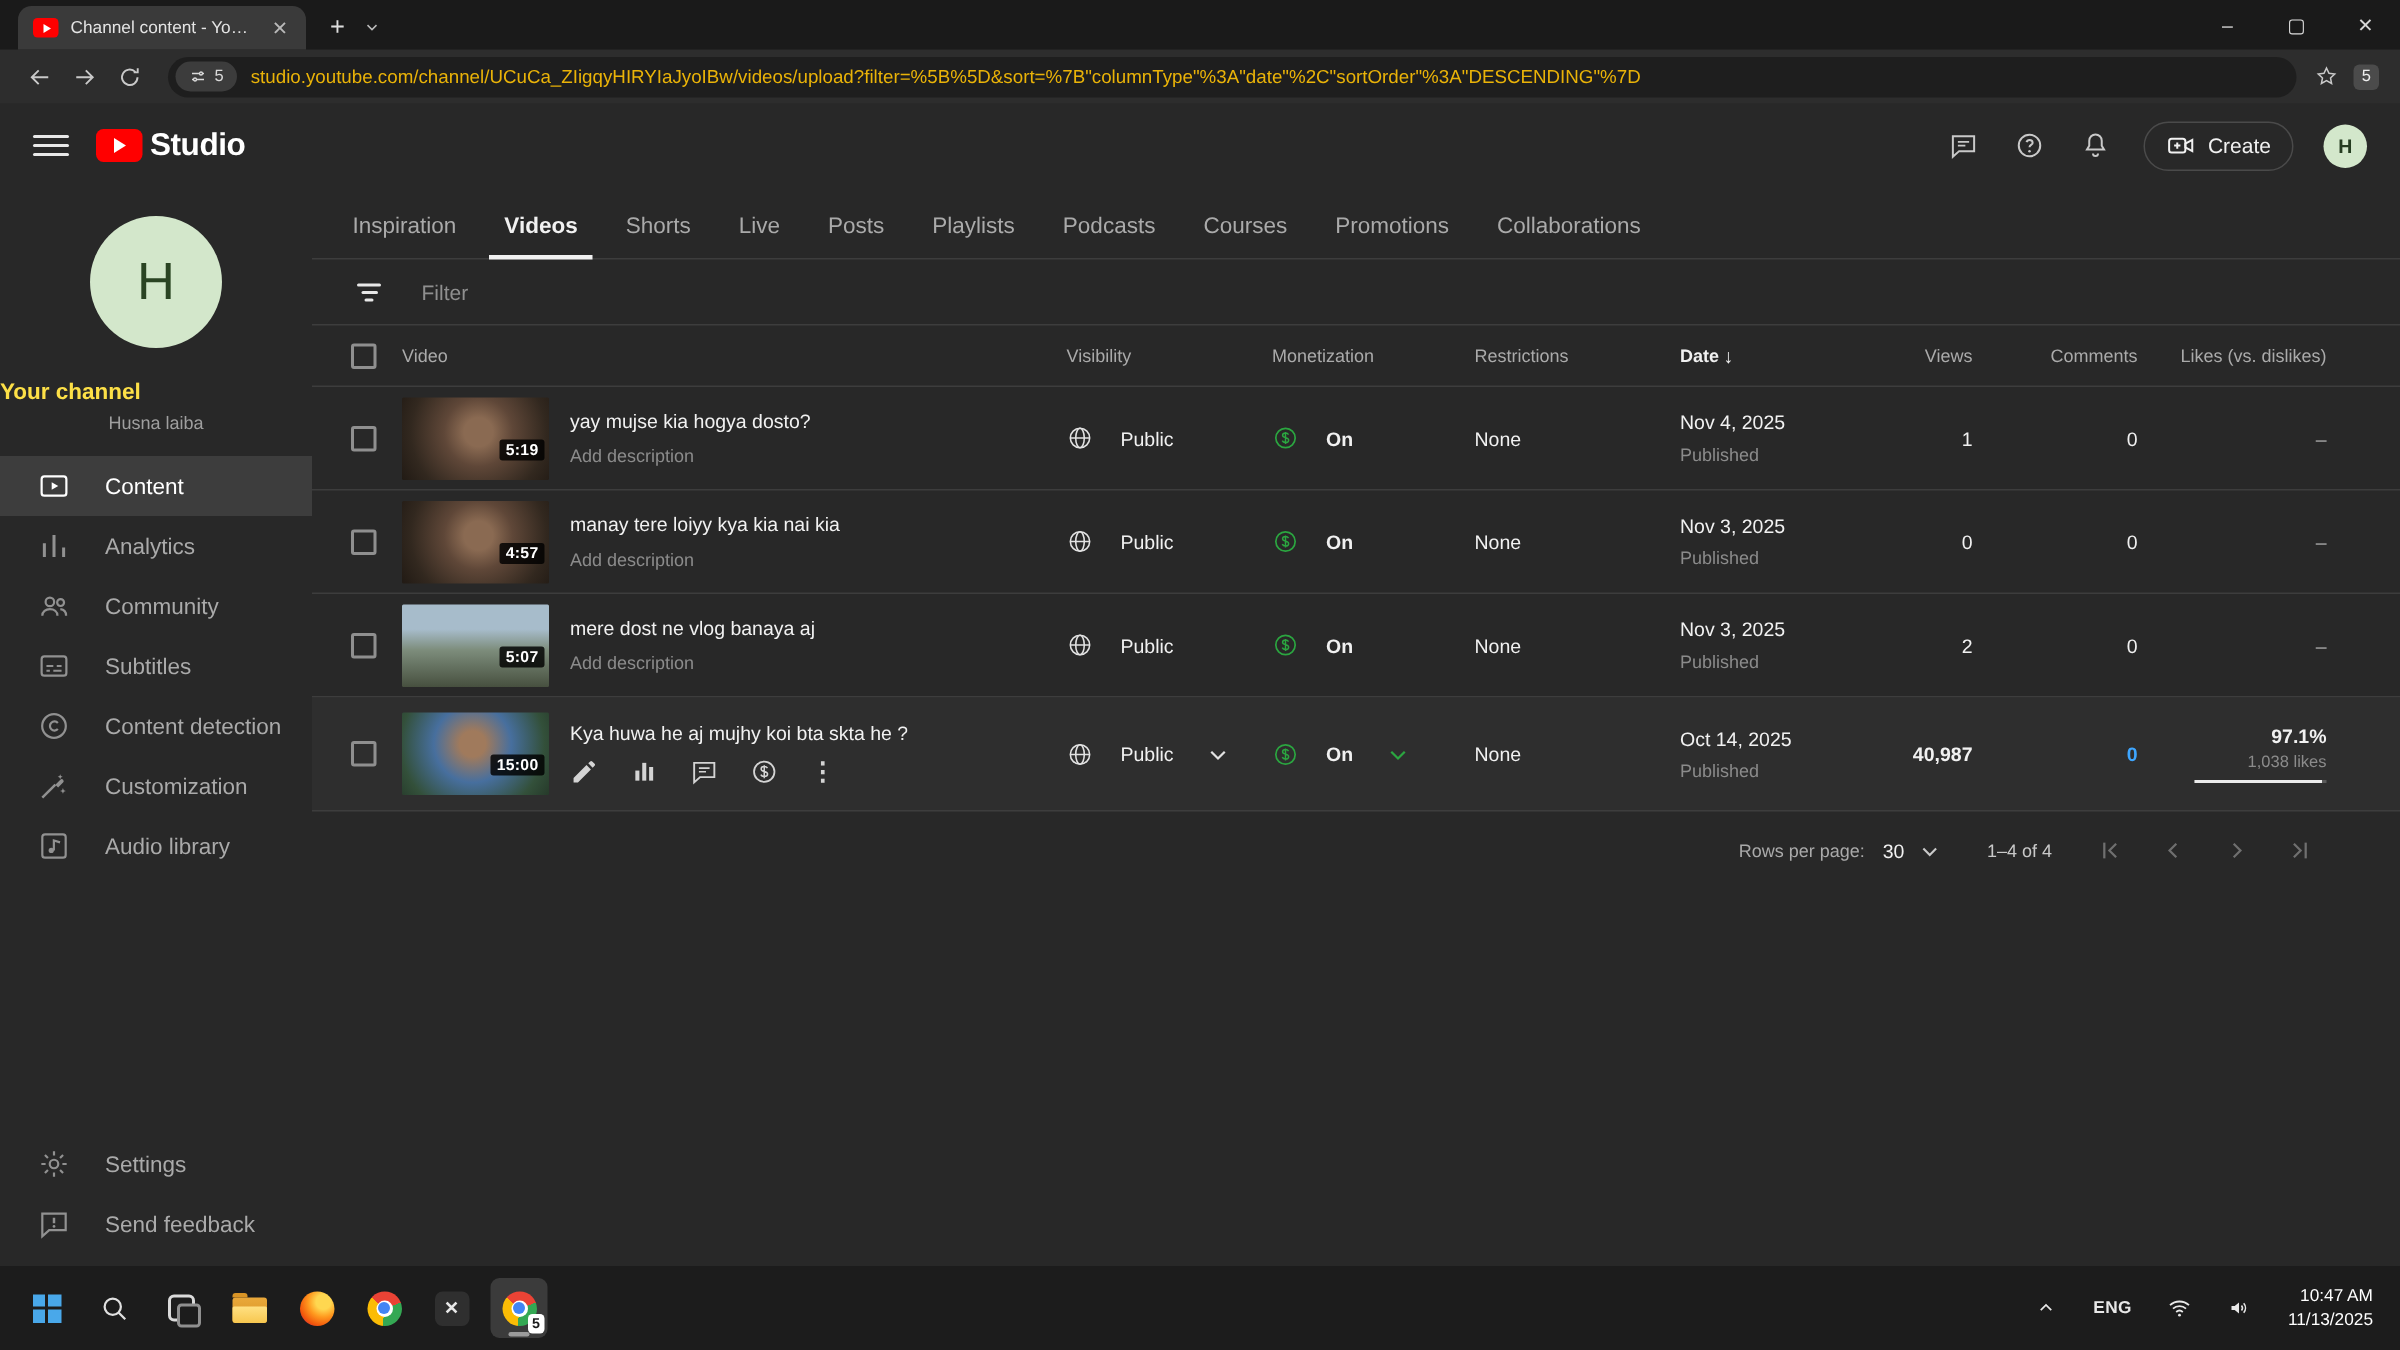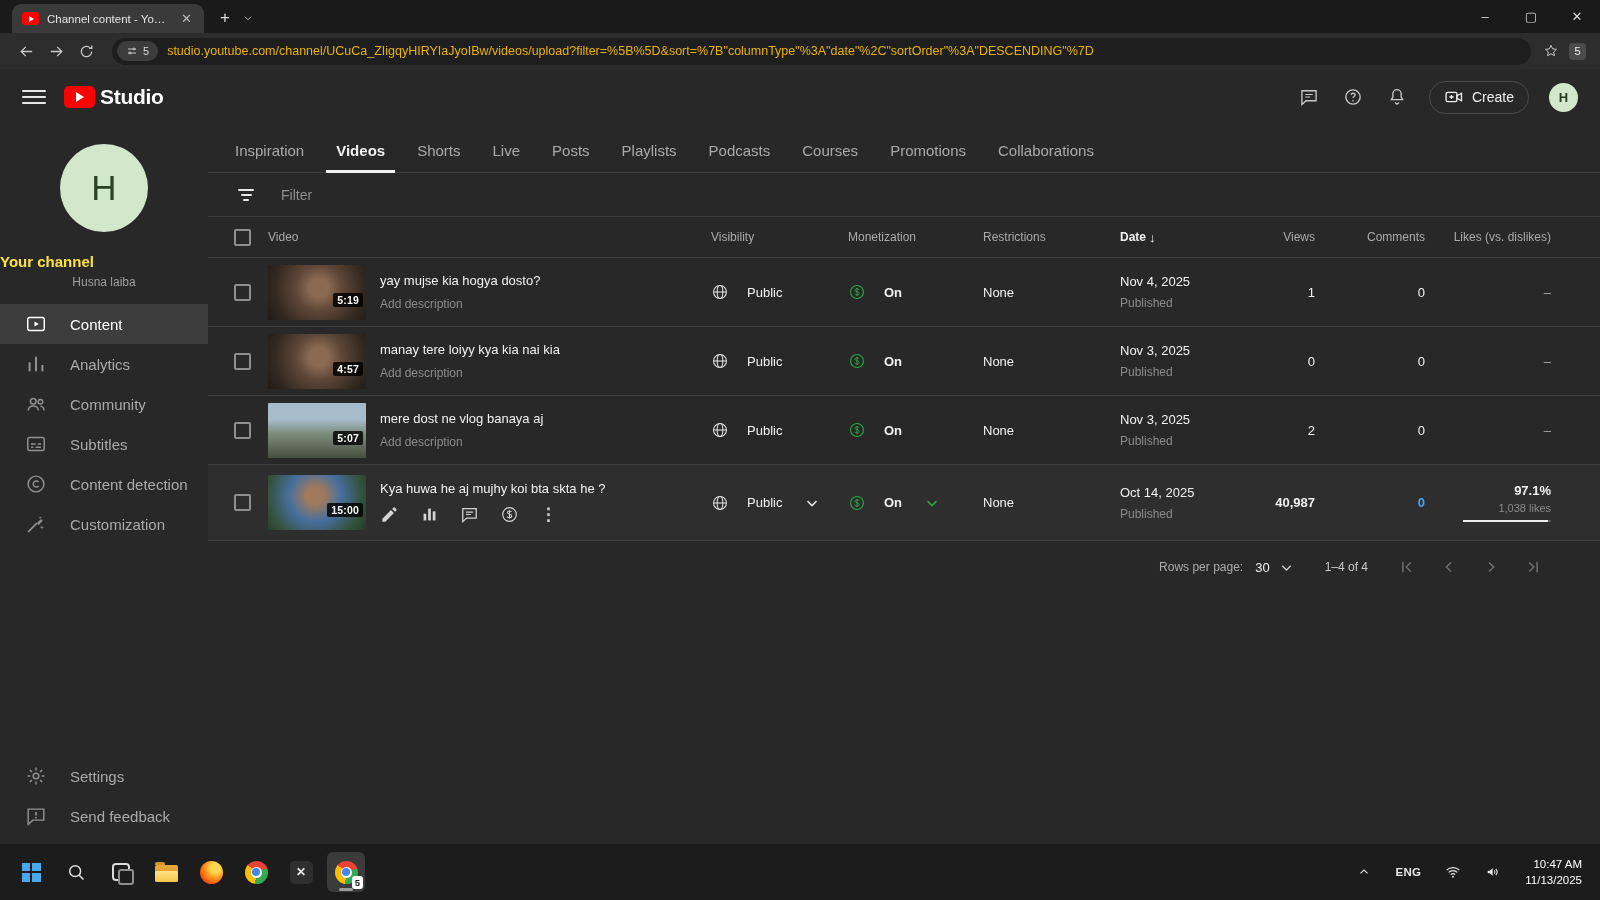--- a/index.html
+++ b/index.html
@@ -413,20 +413,26 @@
               <use href="#i-copyright"></use>
             </svg>
             <span>Content detection</span>
           </div>
         <div class="nav-item">
             <svg class="ic">
               <use href="#i-wand"></use>
             </svg>
             <span>Customization</span>
           </div>
+        <div class="nav-item">
+            <svg class="ic">
+              <use href="#i-audio"></use>
+            </svg>
+            <span>Audio library</span>
+          </div>
       </nav>
       <div class="sidebar-footer">
         <div class="nav-item">
             <svg class="ic">
               <use href="#i-gear"></use>
             </svg>
             <span>Settings</span>
           </div>
         <div class="nav-item">
             <svg class="ic">

